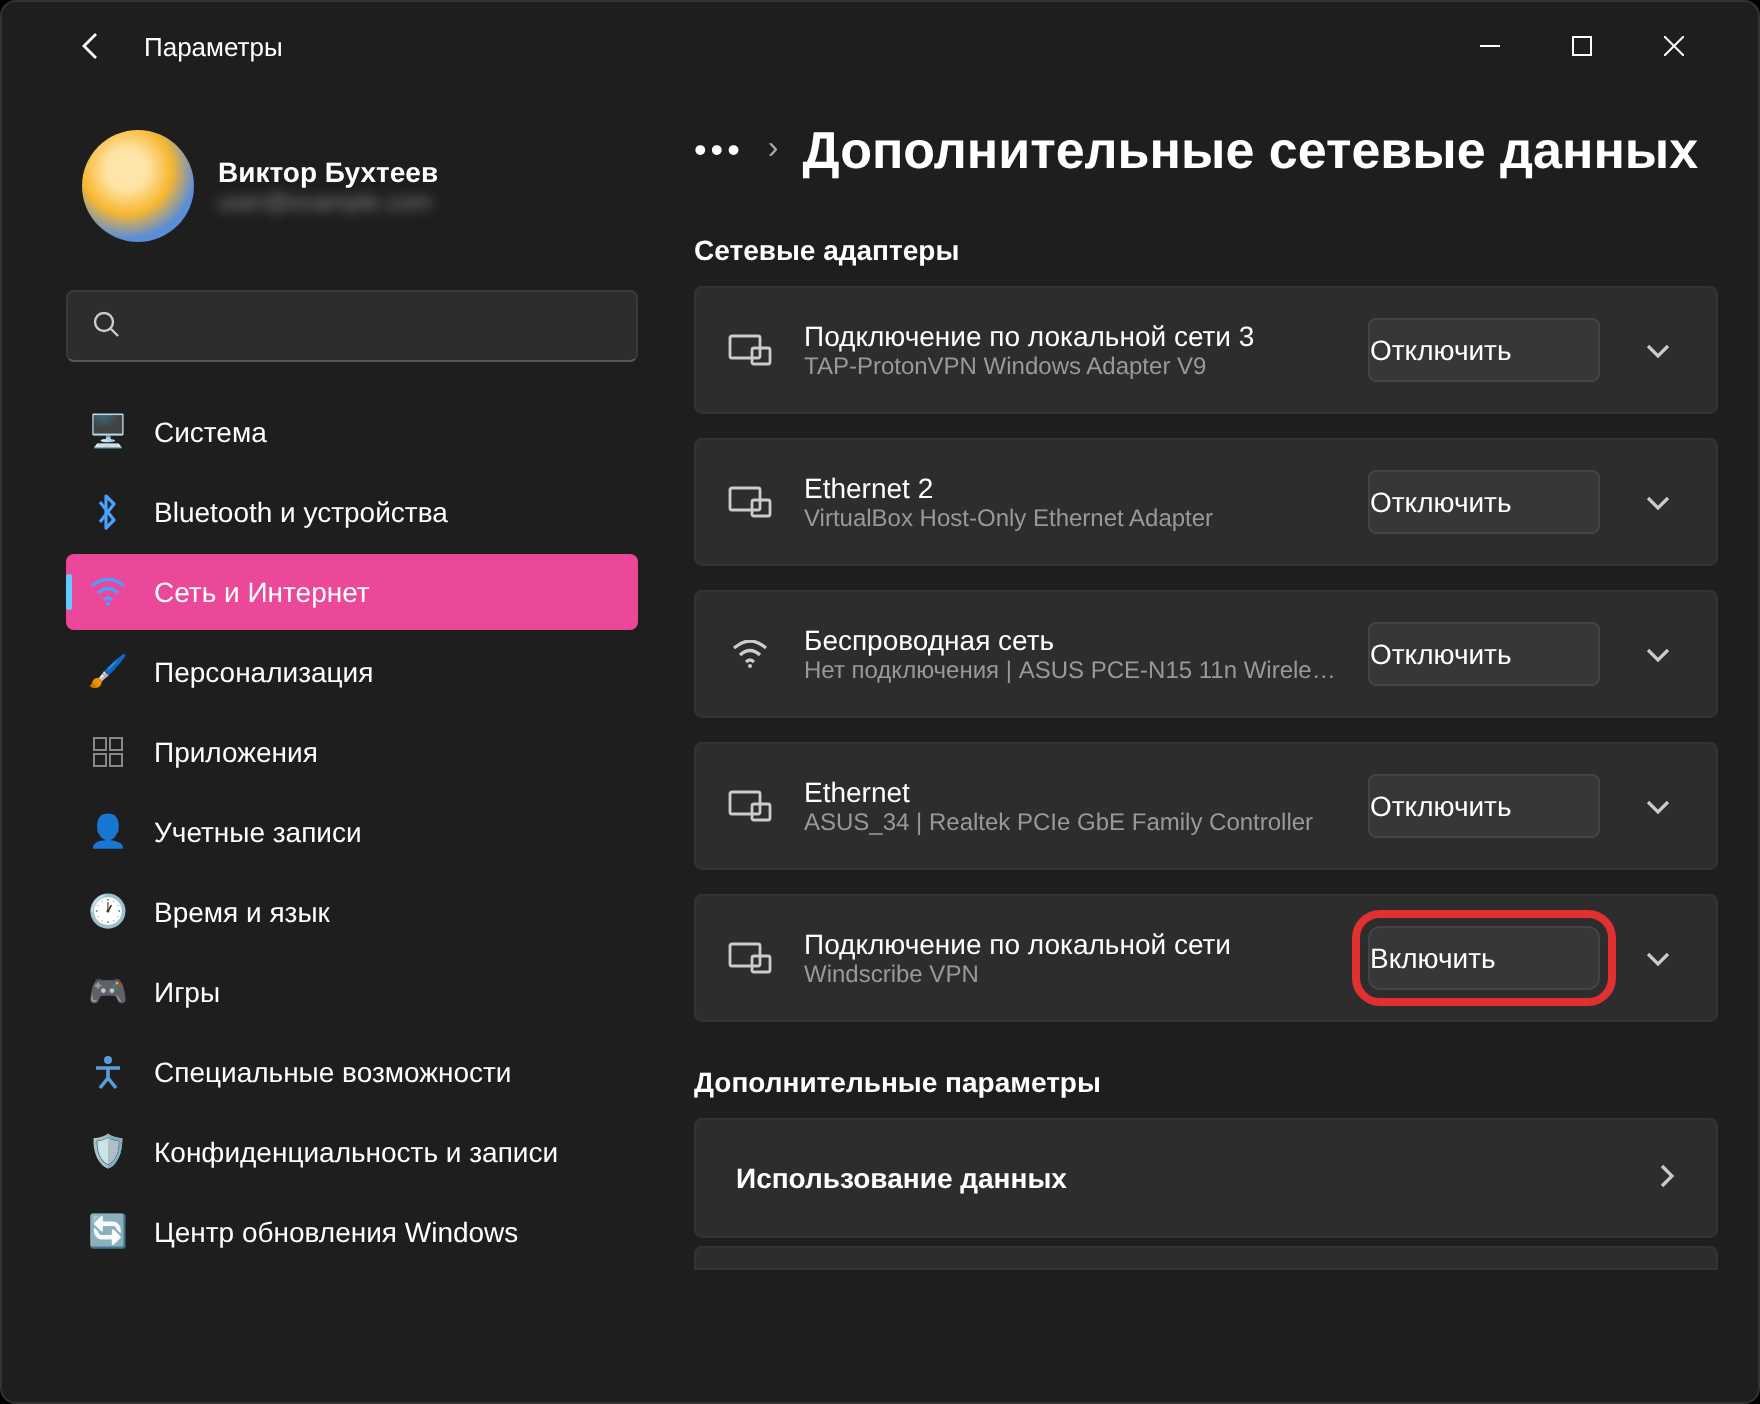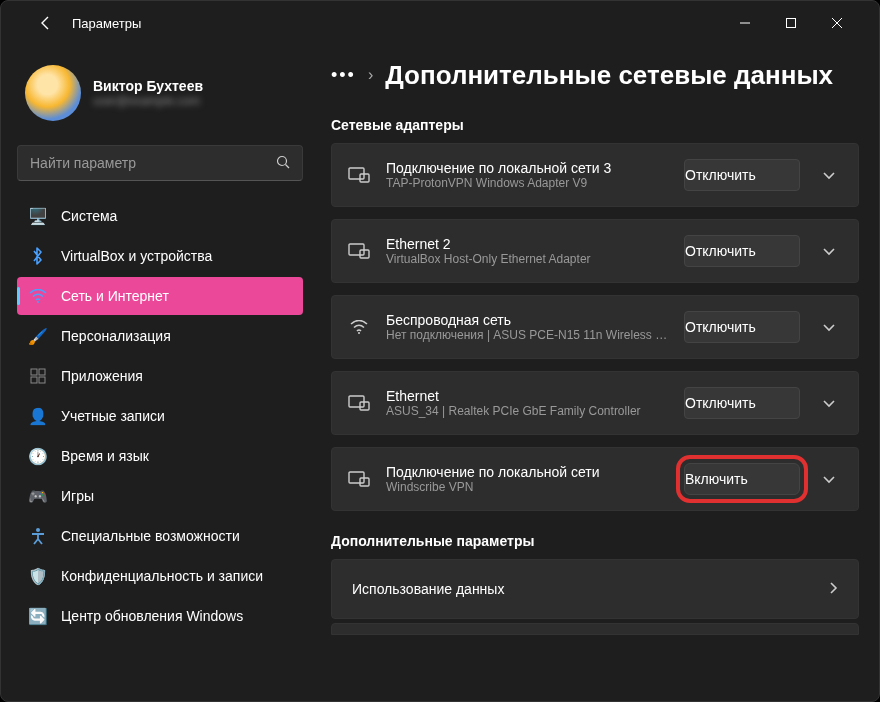--- a/index.html
+++ b/index.html
@@ -3,21 +3,21 @@
 <meta charset="utf-8">
 <style>
 * { margin: 0; padding: 0; box-sizing: border-box; font-family: 'Segoe UI', sans-serif; }
 body { background: #000; display: flex; justify-content: center; align-items: flex-start; }
 .window { width: 880px; height: 702px; background: #1e1e1e; border-radius: 8px; overflow: hidden; display: flex; flex-direction: column; border: 1px solid #333; }
 .titlebar { height: 44px; display: flex; align-items: center; padding: 0 19px; }
 .back-btn { width: 36px; height: 36px; display: flex; align-items: center; justify-content: center; color: #fff; cursor: pointer; margin-left: 8px; }
 .title { color: #fff; font-size: 13px; margin-left: 8px; }
 .win-controls { margin-left: auto; display: flex; }
 .win-btn { width: 46px; height: 32px; display: flex; align-items: center; justify-content: center; color: #fff; cursor: pointer; }
-.content { flex: 1; display: flex; overflow: hidden; }
+.content { flex: 1; display: flex; overflow: hidden; padding-left: 16px; }
 .sidebar { width: 310px; padding: 12px 8px 12px 16px; display: flex; flex-direction: column; }
 .profile { display: flex; align-items: center; padding: 8px 8px 16px 8px; gap: 12px; }
 .avatar { width: 56px; height: 56px; border-radius: 50%; background: radial-gradient(circle at 40% 35%, #ffe4a8 20%, #f7b731 45%, #5b8dd8 70%); flex-shrink: 0; }
 .profile-info { display: flex; flex-direction: column; }
 .profile-name { color: #fff; font-size: 14px; font-weight: 600; }
 .profile-email { color: #888; font-size: 12px; filter: blur(3px); }
 .search-box { margin: 8px 0 16px 0; background: #2d2d2d; border: 1px solid #3a3a3a; border-bottom-color: #555; border-radius: 4px; height: 36px; display: flex; align-items: center; padding: 0 12px; }
 .search-input { flex: 1; background: transparent; border: none; color: #ccc; font-size: 14px; outline: none; }
 .search-input::placeholder { color: #999; }
 .search-icon { color: #ccc; font-size: 14px; }
@@ -35,21 +35,21 @@
 .section-title { color: #fff; font-size: 14px; font-weight: 600; margin: 12px 0 10px 0; }
 .adapter-list { display: flex; flex-direction: column; gap: 12px; }
 .adapter-card { background: #2d2d2d; border: 1px solid #333; border-radius: 4px; height: 64px; display: flex; align-items: center; padding: 0 14px; gap: 14px; }
 .adapter-icon { width: 26px; color: #ccc; font-size: 18px; display: flex; align-items: center; justify-content: center; flex-shrink: 0; }
 .adapter-info { flex: 1; display: flex; flex-direction: column; min-width: 0; }
 .adapter-name { color: #fff; font-size: 14px; white-space: nowrap; overflow: hidden; text-overflow: ellipsis; }
 .adapter-desc { color: #999; font-size: 12px; white-space: nowrap; overflow: hidden; text-overflow: ellipsis; }
 .adapter-btn { background: #373737; border: 1px solid #444; color: #fff; font-size: 14px; border-radius: 4px; padding: 7px 0; width: 116px; text-align: left; cursor: pointer; }
 .highlighted-btn { outline: 4px solid #e03030; outline-offset: 4px; border-radius: 6px; }
 .chevron { color: #ccc; width: 30px; text-align: center; cursor: pointer; font-size: 13px; }
-.param-card { background: #2d2d2d; border: 1px solid #333; border-radius: 4px; height: 60px; display: flex; align-items: center; padding: 0 20px; margin-top: 4px; cursor: pointer; }
+.param-card { background: #2d2d2d; border: 1px solid #333; border-radius: 4px; height: 60px; display: flex; align-items: center; padding: 0 20px; margin-top: 4px; cursor: pointer; font-weight: bold; }
 .param-label { color: #fff; font-size: 14px; flex: 1; }
 .param-chevron { color: #ccc; font-size: 14px; }
 .partial-card { background: #2d2d2d; border: 1px solid #333; border-radius: 4px 4px 0 0; height: 12px; margin-top: 4px; }
 </style>
 </head>
 <body>
 
 <div class="window">
   <div class="titlebar">
     <div class="back-btn">
@@ -81,42 +81,41 @@
   <div class="content">
     <div class="sidebar">
       <div class="profile">
         <div class="avatar"></div>
         <div class="profile-info">
           <div class="profile-name">Виктор Бухтеев</div>
           <div class="profile-email">user@example.com</div>
         </div>
       </div>
       <div class="search-box">
-        <input class="search-input" placeholder="Найти параметр" style="">
         <span class="search-icon">
           <svg width="14" height="14" viewBox="0 0 14 14">
               <circle cx="6" cy="6" r="4.5" stroke="#ccc" fill="none" stroke-width="1.2"></circle>
               <line x1="9.5" y1="9.5" x2="13" y2="13" stroke="#ccc" stroke-width="1.2"></line>
             </svg>
         </span>
       </div>
       <div class="nav" id="nav">
           <div class="nav-item">
             <span class="nav-icon">
               <span style="font-size:16px">🖥️</span>
             </span>
             <span class="nav-label">Система</span>
           </div>
           <div class="nav-item">
             <span class="nav-icon">
               <svg width="14" height="18" viewBox="0 0 14 18">
                 <path d="M3 4 L10 13 L6 17 L6 1 L10 5 L3 14" stroke="#4aa0ff" stroke-width="1.6" fill="none" stroke-linejoin="round"></path>
               </svg>
             </span>
-            <span class="nav-label">VirtualBox и устройства</span>
+            <span class="nav-label">Bluetooth и устройства</span>
           </div>
           <div class="nav-item active">
             <span class="nav-icon">
               <svg width="18" height="14" viewBox="0 0 18 14">
                 <path d="M1 4 Q9 -3 17 4" stroke="#4aa0ff" fill="none" stroke-width="1.6"></path>
                 <path d="M4 7.5 Q9 3 14 7.5" stroke="#4aa0ff" fill="none" stroke-width="1.6"></path>
                 <path d="M7 11 Q9 9 11 11" stroke="#4aa0ff" fill="none" stroke-width="1.6"></path>
                 <circle cx="9" cy="13" r="1" fill="#4aa0ff"></circle>
               </svg>
             </span>

